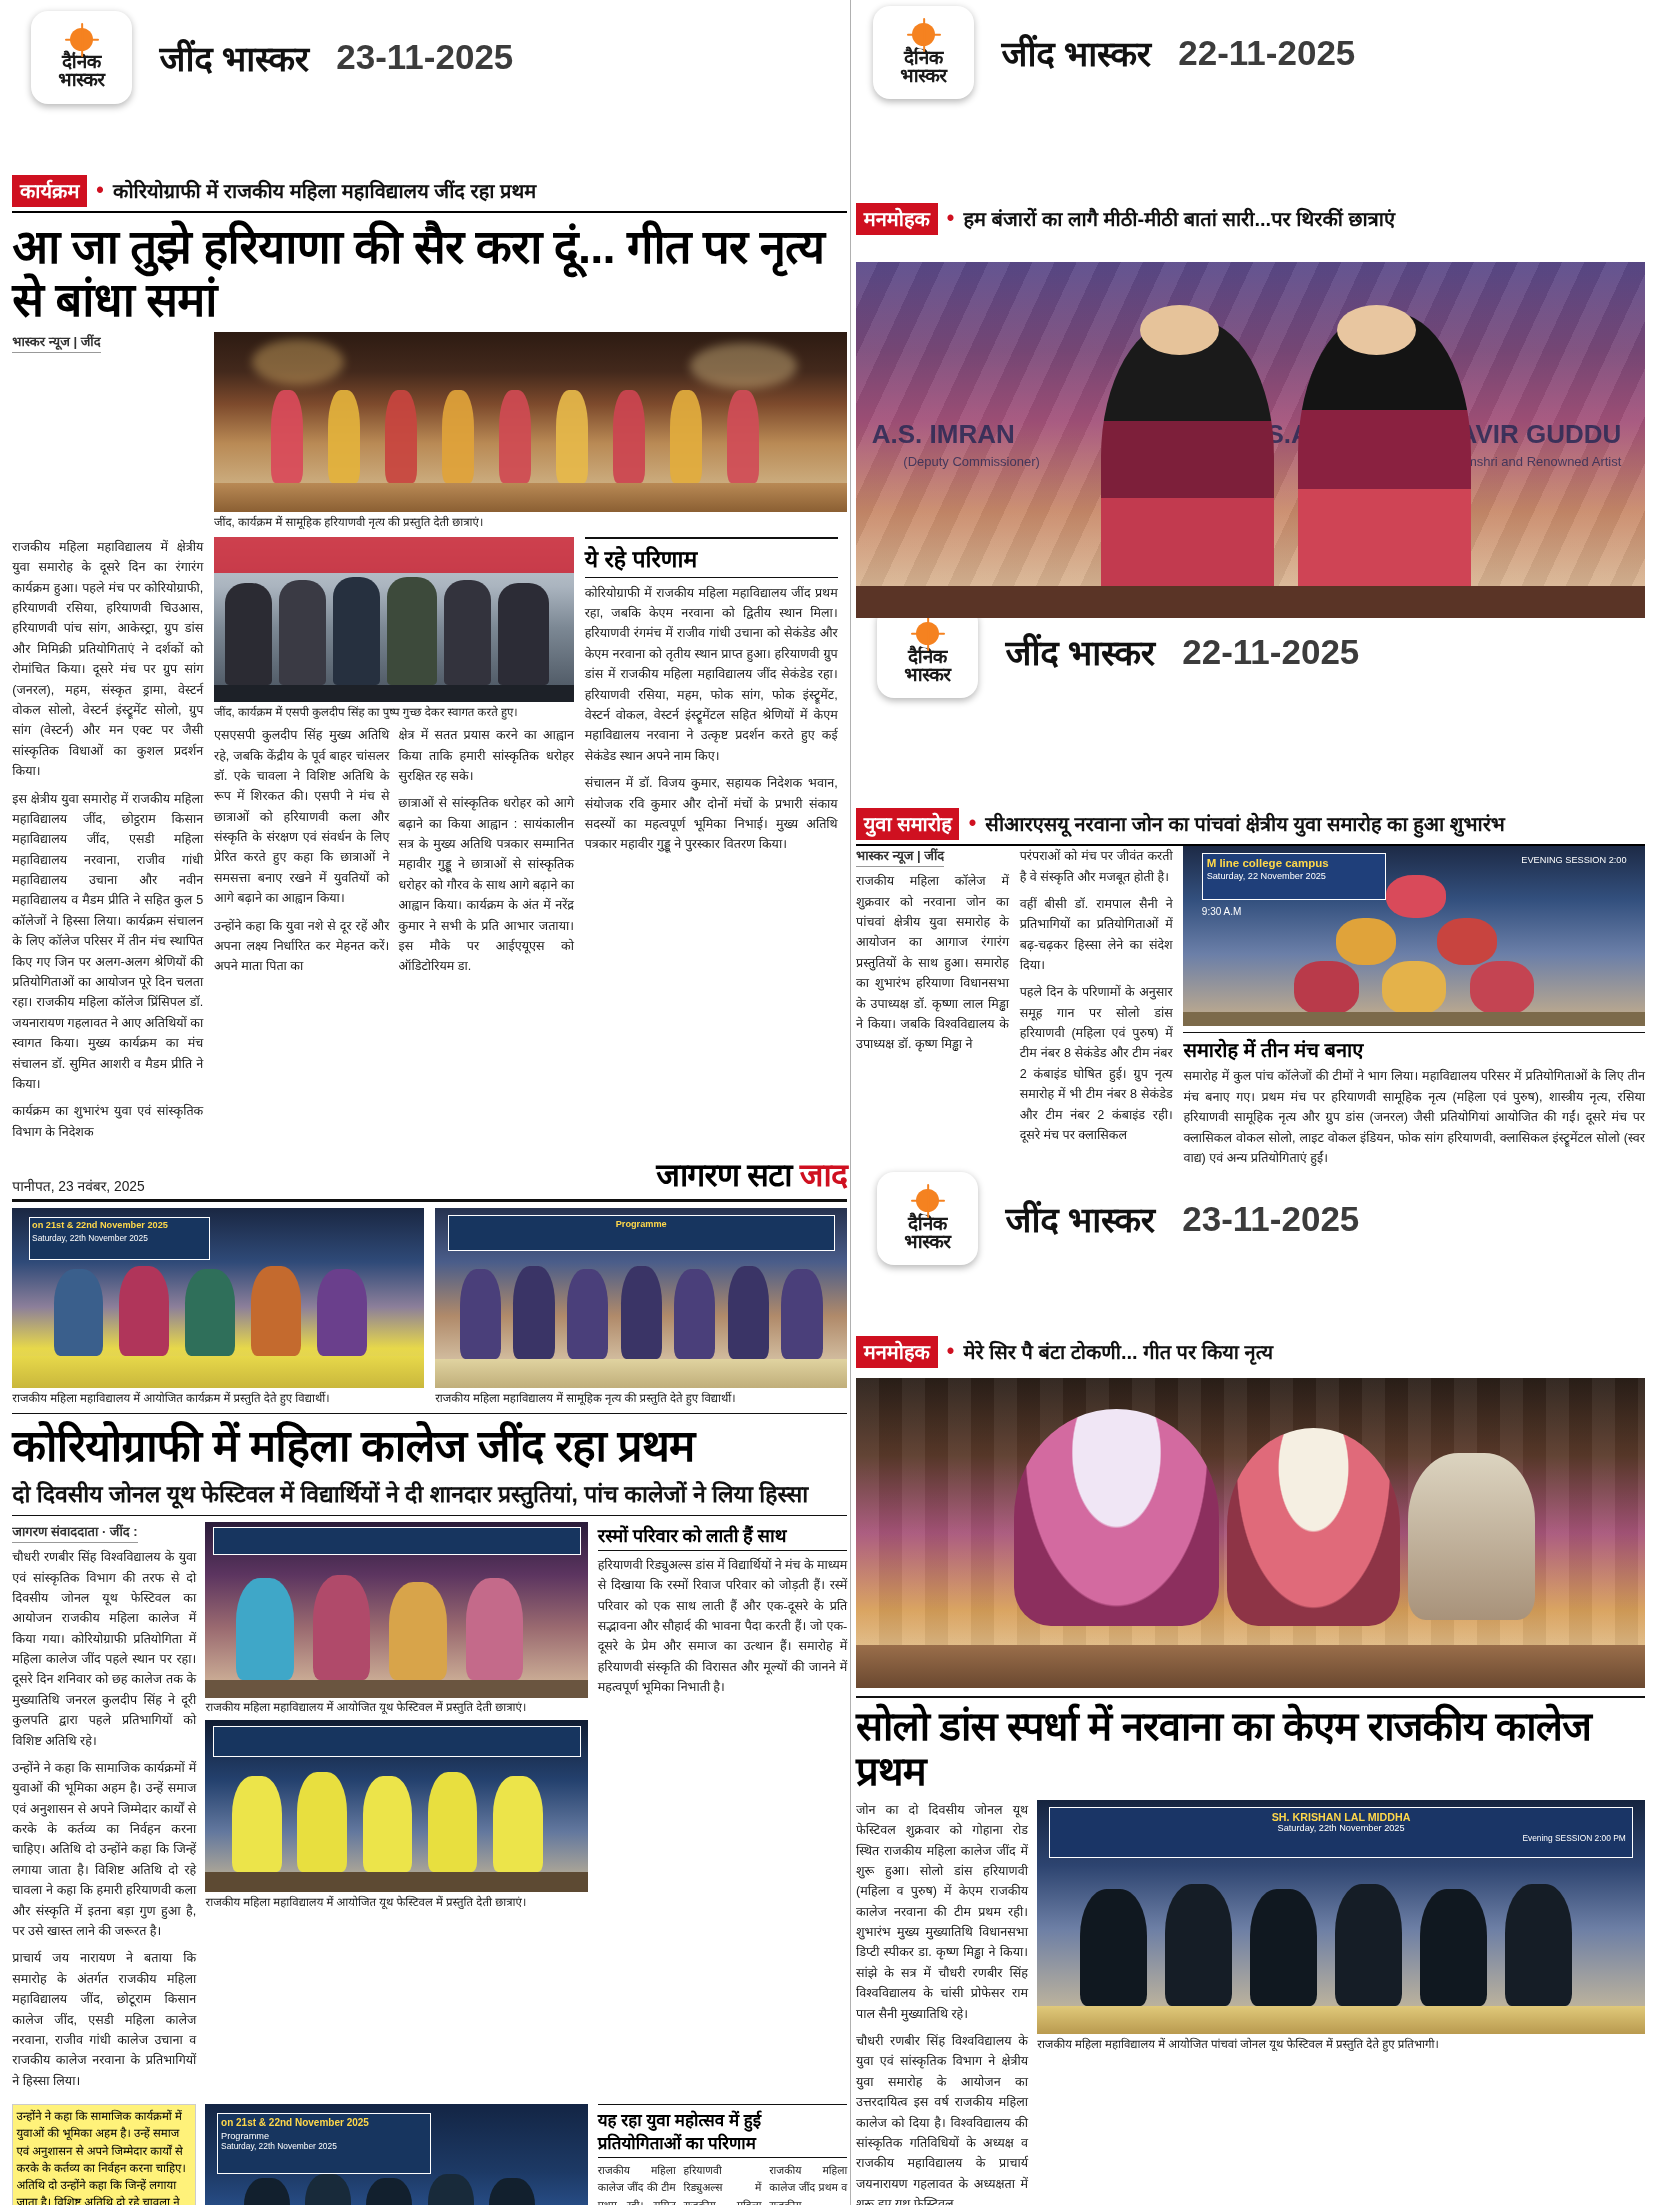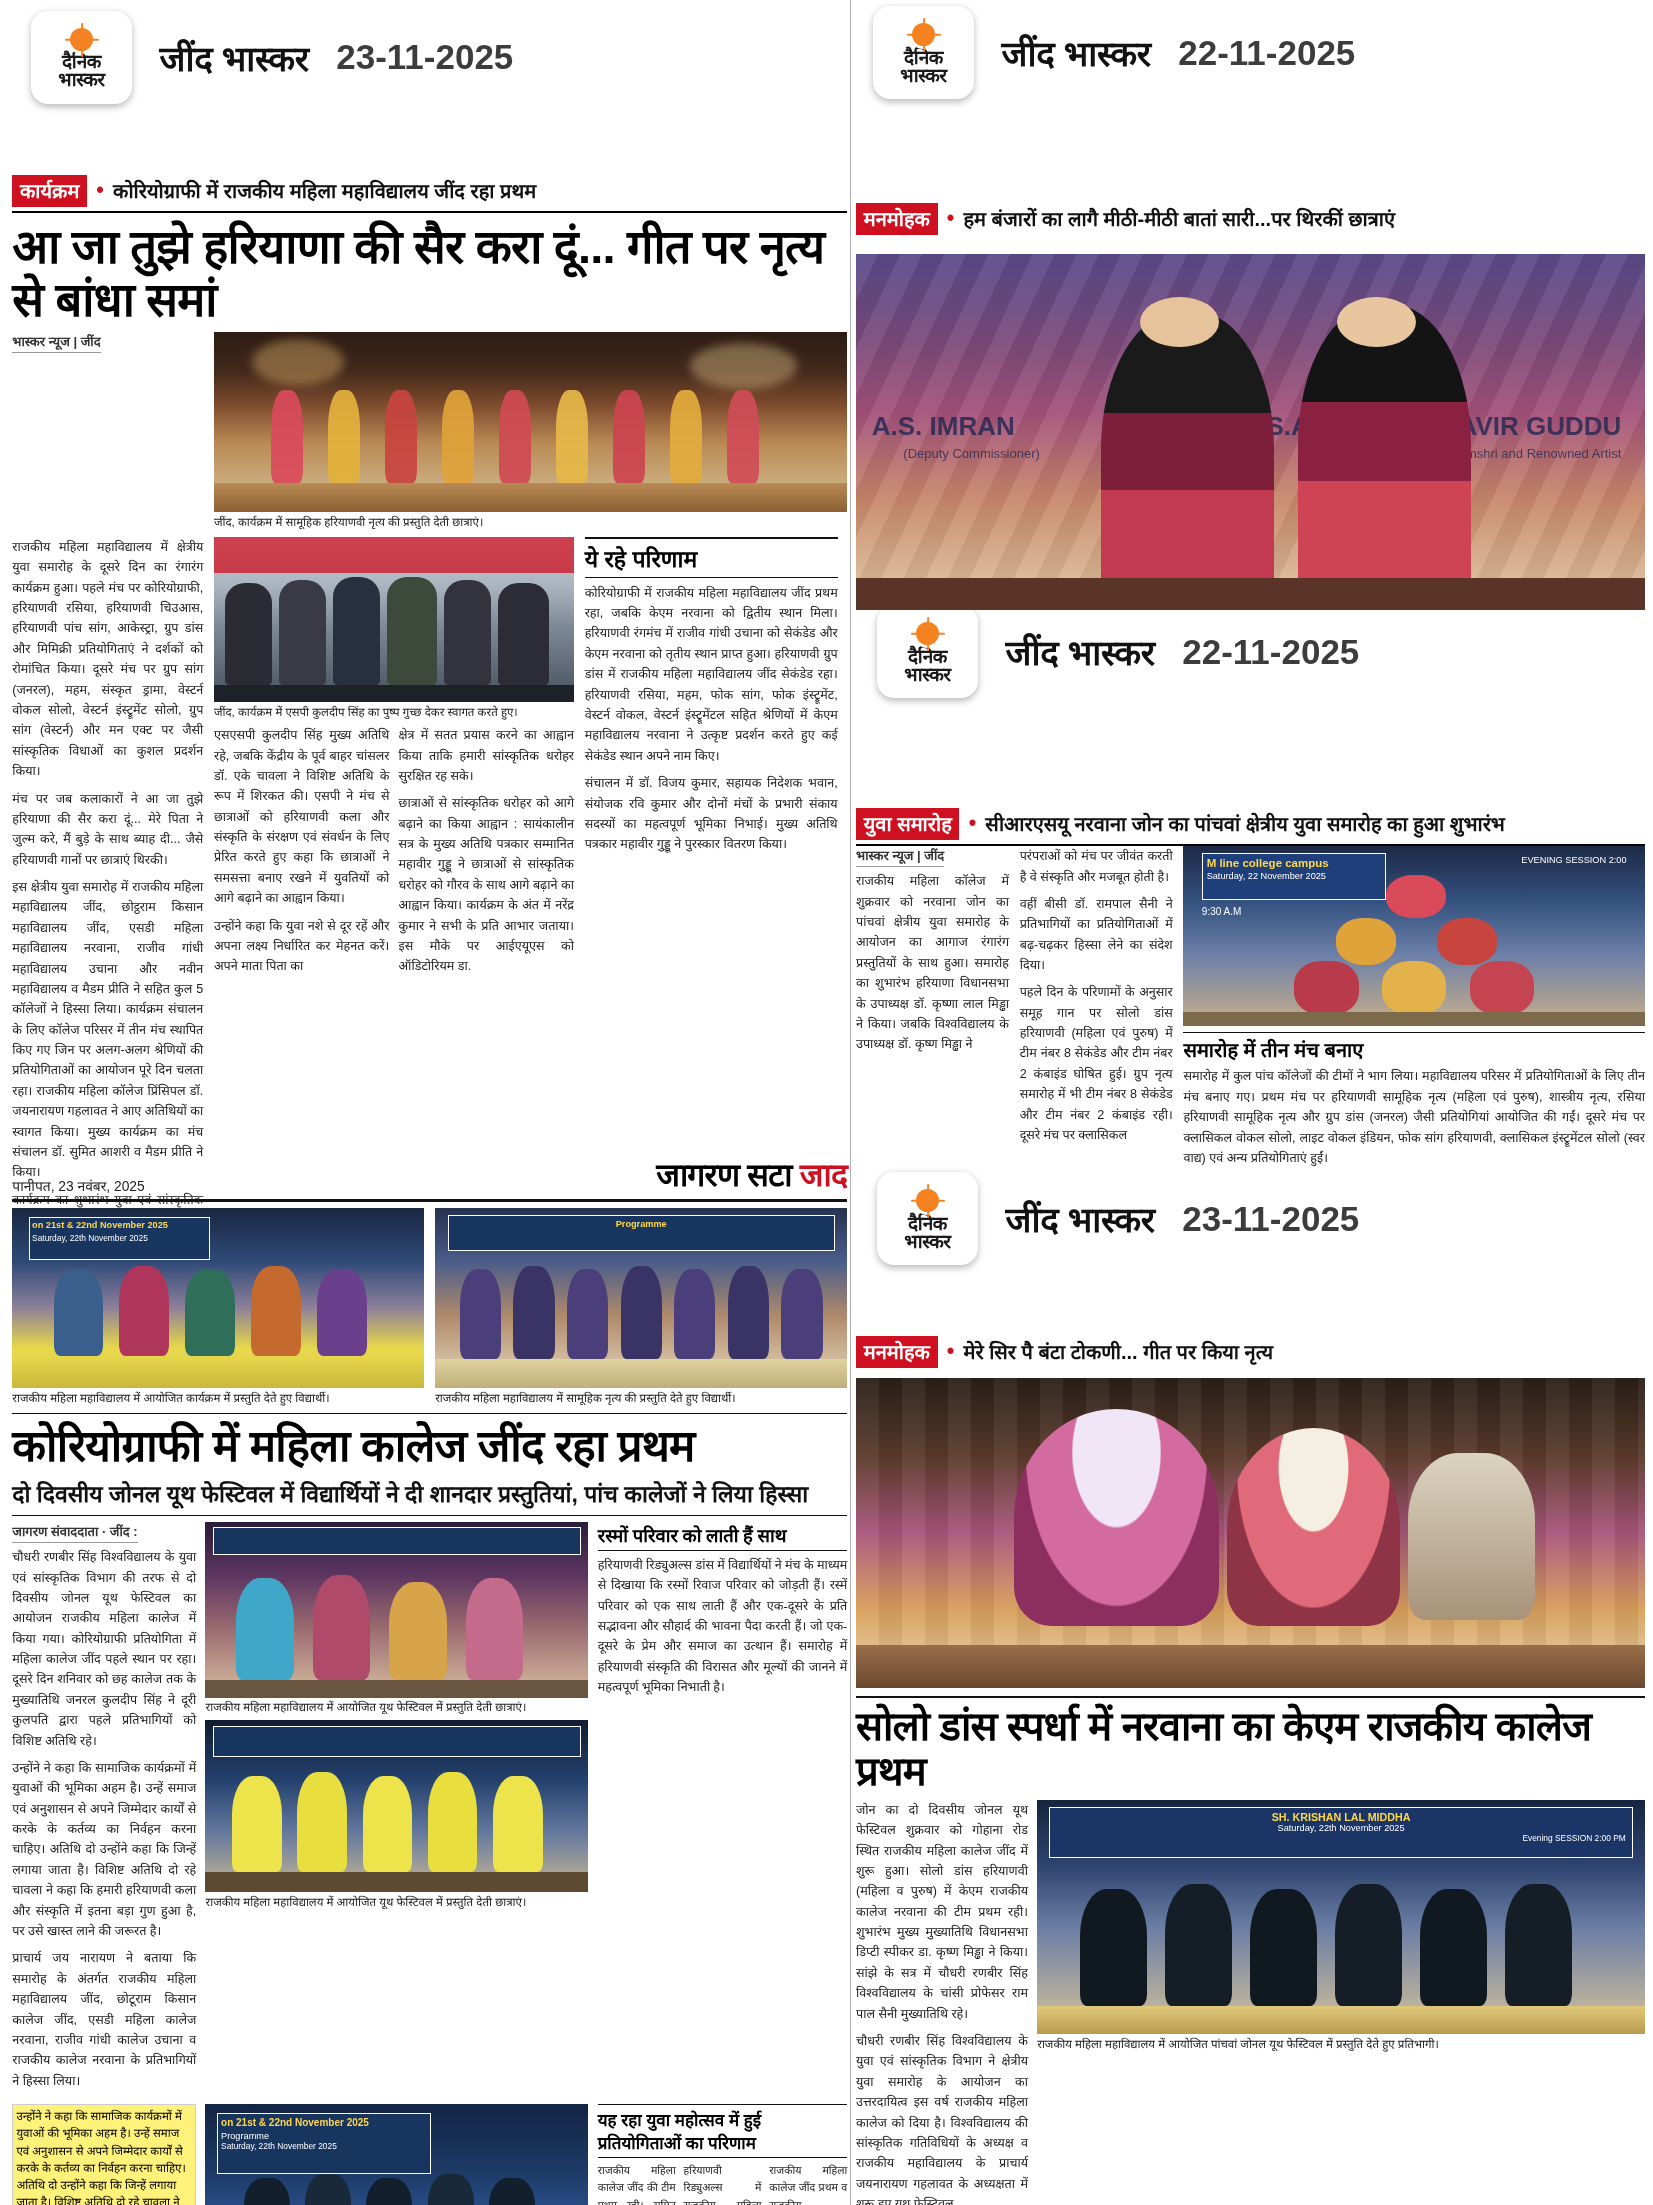--- a/index.html
+++ b/index.html
@@ -155,21 +155,20 @@
         </div>
         <div class="caption" style="padding-top:3.1px;">जींद, कार्यक्रम में सामूहिक हरियाणवी नृत्य की प्रस्तुति देती छात्राएं।</div>
       </div>
     </div>
 
     <div style="display:flex; gap:10.7px; margin-top:6.1px;">
 
       <div style="width:191px;">
         <div class="body-col">
           <p>राजकीय महिला महाविद्यालय में क्षेत्रीय युवा समारोह के दूसरे दिन का रंगारंग कार्यक्रम हुआ। पहले मंच पर कोरियोग्राफी, हरियाणवी रसिया, हरियाणवी चिउआस, हरियाणवी पांच सांग, आकेस्ट्रा, ग्रुप डांस और मिमिक्री प्रतियोगिताएं ने दर्शकों को रोमांचित किया। दूसरे मंच पर ग्रुप सांग (जनरल), महम, संस्कृत ड्रामा, वेस्टर्न वोकल सोलो, वेस्टर्न इंस्ट्रूमेंट सोलो, ग्रुप सांग (वेस्टर्न) और मन एक्ट पर जैसी सांस्कृतिक विधाओं का कुशल प्रदर्शन किया।</p>
-          <p>मंच पर जब कलाकारों ने आ जा तुझे हरियाणा की सैर करा दूं... मेरे पिता ने जुल्म करे, मैं बुड़े के साथ ब्याह दी... जैसे हरियाणवी गानों पर छात्राएं थिरकी।</p>
           <p>इस क्षेत्रीय युवा समारोह में राजकीय महिला महाविद्यालय जींद, छोट्ठराम किसान महाविद्यालय जींद, एसडी महिला महाविद्यालय नरवाना, राजीव गांधी महाविद्यालय उचाना और नवीन महाविद्यालय व मैडम प्रीति ने सहित कुल 5 कॉलेजों ने हिस्सा लिया। कार्यक्रम संचालन के लिए कॉलेज परिसर में तीन मंच स्थापित किए गए जिन पर अलग-अलग श्रेणियों की प्रतियोगिताओं का आयोजन पूरे दिन चलता रहा। राजकीय महिला कॉलेज प्रिंसिपल डॉ. जयनारायण गहलावत ने आए अतिथियों का स्वागत किया। मुख्य कार्यक्रम का मंच संचालन डॉ. सुमित आशरी व मैडम प्रीति ने किया।</p>
           <p>कार्यक्रम का शुभारंभ युवा एवं सांस्कृतिक विभाग के निदेशक</p>
         </div>
       </div>
 
       <div style="width:360px;">
         <div class="photo ph-dais" style="height:165px;">
           <div style="position:absolute;left:0;right:0;top:0;height:22%;background:#cf1020;opacity:.75;"></div>
           <div style="position:absolute;left:3%;bottom:10%;width:13%;height:62%;background:#2b2b33;border-radius:20px 20px 4.6px 4.6px;"></div>
           <div style="position:absolute;left:18%;bottom:10%;width:13%;height:64%;background:#3a3a44;border-radius:20px 20px 4.6px 4.6px;"></div>
@@ -203,21 +202,21 @@
       </div>
     </div>
   </div>
 
   <div style="position:absolute; left:856px; top:203px; width:789px;">
     <div class="kicker-row" style="border-bottom:none;">
       <span class="kicker">मनमोहक</span>
       <span class="kicker-dot">•</span>
       <span class="kicker-text">हम बंजारों का लागै मीठी-मीठी बातां सारी...पर थिरकीं छात्राएं</span>
     </div>
-    <div class="photo ph-banjara" style="height:356px; margin-top:15px;">
+    <div class="photo ph-banjara" style="height:356px; margin-top:23px;">
       <div style="position:absolute; inset:0; background:
            repeating-linear-gradient(115deg, rgba(255,255,255,.06) 0 20px, rgba(0,0,0,.05) 20px 40px);"></div>
 
       <div style="position:absolute; left:2%; top:44%; font-size:26px; font-weight:bold; color:#2a2a55; opacity:.85;">A.S. IMRAN</div>
       <div style="position:absolute; left:6%; top:54%; font-size:13px; color:#2a2a55; opacity:.8;">(Deputy Commissioner)</div>
       <div style="position:absolute; right:3%; top:44%; font-size:26px; font-weight:bold; color:#2a2a55; opacity:.85;">S.A.S.  SH. MAHAVIR GUDDU</div>
       <div style="position:absolute; right:3%; top:54%; font-size:13px; color:#2a2a55; opacity:.8;">Padamshri and Renowned Artist</div>
 
       <div style="position:absolute; left:31%; bottom:0; width:22%; height:84%; background:linear-gradient(#1a1a1a 0 34%,#7d1f3a 34% 60%,#c23a4f 60% 100%); border-radius:46% 46% 10% 10%;"></div>
       <div style="position:absolute; left:56%; bottom:0; width:22%; height:86%; background:linear-gradient(#141414 0 32%,#8a2140 32% 58%,#cf4455 58% 100%); border-radius:46% 46% 10% 10%;"></div>

